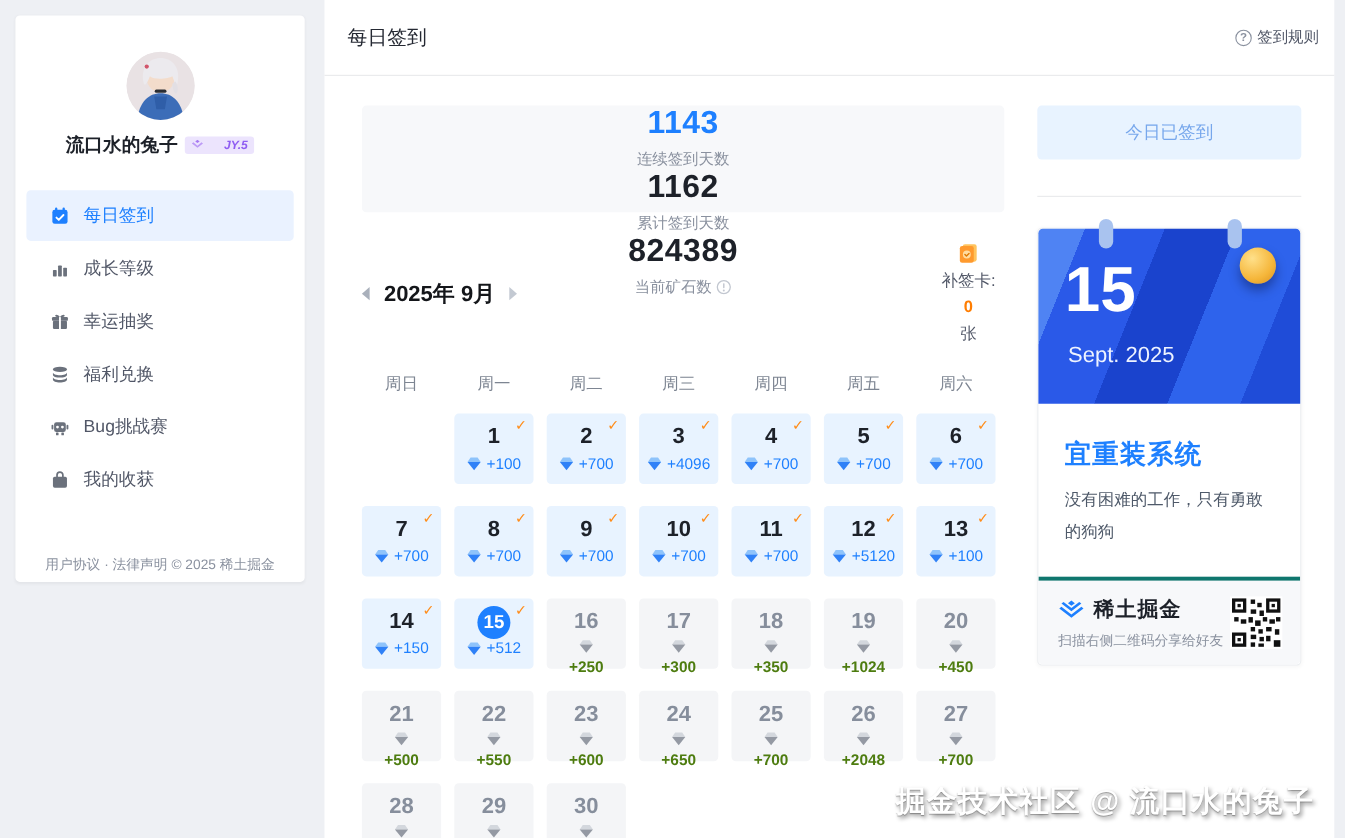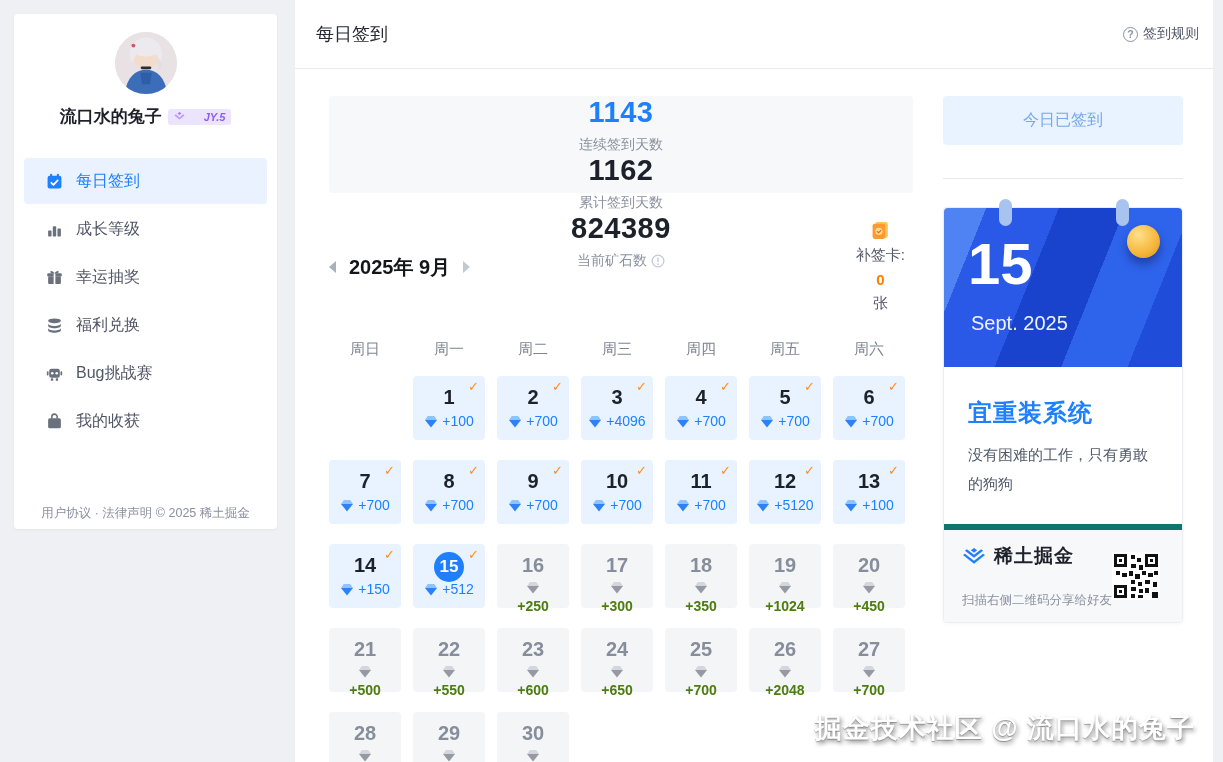--- a/index.html
+++ b/index.html
@@ -3,21 +3,21 @@
 <meta charset="utf-8">
 <style>
   * { margin:0; padding:0; box-sizing:border-box; }
   html,body { width:1223px; height:762px; }
   body { font-family:"Liberation Sans","DejaVu Sans",sans-serif; background:#eef0f4; }
   .page { position:relative; width:1223px; height:762px; overflow:hidden; }
 
   
   .sidebar { position:absolute; left:14px; top:14px; width:263px; height:515px;
              background:#fff; border-radius:4px; box-shadow:0 1px 3px rgba(0,0,0,.05); }
-  .profile { padding-top:18px; text-align:center; }
+  .profile { padding-top:33px; text-align:center; }
   .avatar { width:62px; height:62px; margin:0 auto; border-radius:50%; overflow:hidden; background:#e9e4e6; cursor:pointer; }
   .avatar svg { display:block; width:62px; height:62px; }
   .user-row { margin-top:11px; display:flex; align-items:center; justify-content:center; gap:6px; }
   .username { font-size:17px; font-weight:700; color:#1d2129; }
   .badge { display:inline-flex; align-items:center; gap:19px; background:#ece4fd; border-radius:3px;
            padding:2px 6px; font-size:11px; font-weight:700; font-style:italic; color:#8f5df2; cursor:pointer; }
   .menu { margin-top:30px; }
   .side-item { height:46px; margin:2px 10px; display:flex; align-items:center; gap:13px;
                padding-left:22px; border-radius:4px; cursor:pointer; color:#515767; }
   .side-item .sicon { width:17px; height:17px; color:#6b717c; display:flex; align-items:center; }
@@ -89,26 +89,26 @@
   .card-img { position:relative; height:159px; border-radius:4px 4px 0 0; overflow:hidden;
       background:linear-gradient(112deg,#4f83f3 0%,#4f83f3 14%,#2a59e8 14%,#2a59e8 38%,#1a43cd 38%,#1a43cd 60%,#2e63ec 60%,#2e63ec 82%,#1f4cd8 82%,#1f4cd8 100%); }
   .ball { position:absolute; top:17px; right:22px; width:33px; height:33px; border-radius:50%;
           background:radial-gradient(circle at 35% 30%,#ffe08a,#f5b63a 60%,#d98f1f);
           box-shadow:0 6px 10px rgba(0,0,30,.35); }
   .big-day { position:absolute; left:24px; top:22px; font-size:58px; font-weight:800; color:#fff; }
   .date-label { position:absolute; left:27px; top:104px; font-size:20px; color:#eef3ff; }
   .card-body { padding:30px 24px 26px; }
   .suit { font-size:24px; font-weight:800; color:#1e80ff; letter-spacing:1px; }
   .quote { margin-top:12px; font-size:15px; color:#4e5969; line-height:1.9; }
-  .card-footer { display:flex; align-items:center; 
-                 background:#f7f8fa; border-top:6px solid #0f766e; border-radius:0 0 4px 4px; padding:13px 16px 13px 18px; }
+  .card-footer { display:flex; align-items:center; justify-content:space-between;
+                 background:#f7f8fa; border-top:4px solid #0f766e; border-radius:0 0 4px 4px; padding:13px 16px 13px 18px; }
   .brand-row { display:flex; align-items:center; gap:8px; }
   .brand-row svg { width:24px; height:19px; }
   .brand-name { font-size:19px; font-weight:700; color:#1d2129; letter-spacing:1px; }
-  .tip { margin-top:23px; font-size:12.5px; color:#8a919f; }
+  .tip { margin-top:7px; font-size:12.5px; color:#8a919f; }
   .qr svg { width:48px; height:48px; display:block; }
 
   .watermark { position:absolute; right:18px; bottom:16px; font-size:27px; font-weight:700;
                color:#ffffff; letter-spacing:1px;
                text-shadow:0 1px 1px rgba(90,90,90,.55), 2px 3px 4px rgba(0,0,0,.4); pointer-events:none; }
 </style>
 </head>
 <body>
 
 <div class="page">

